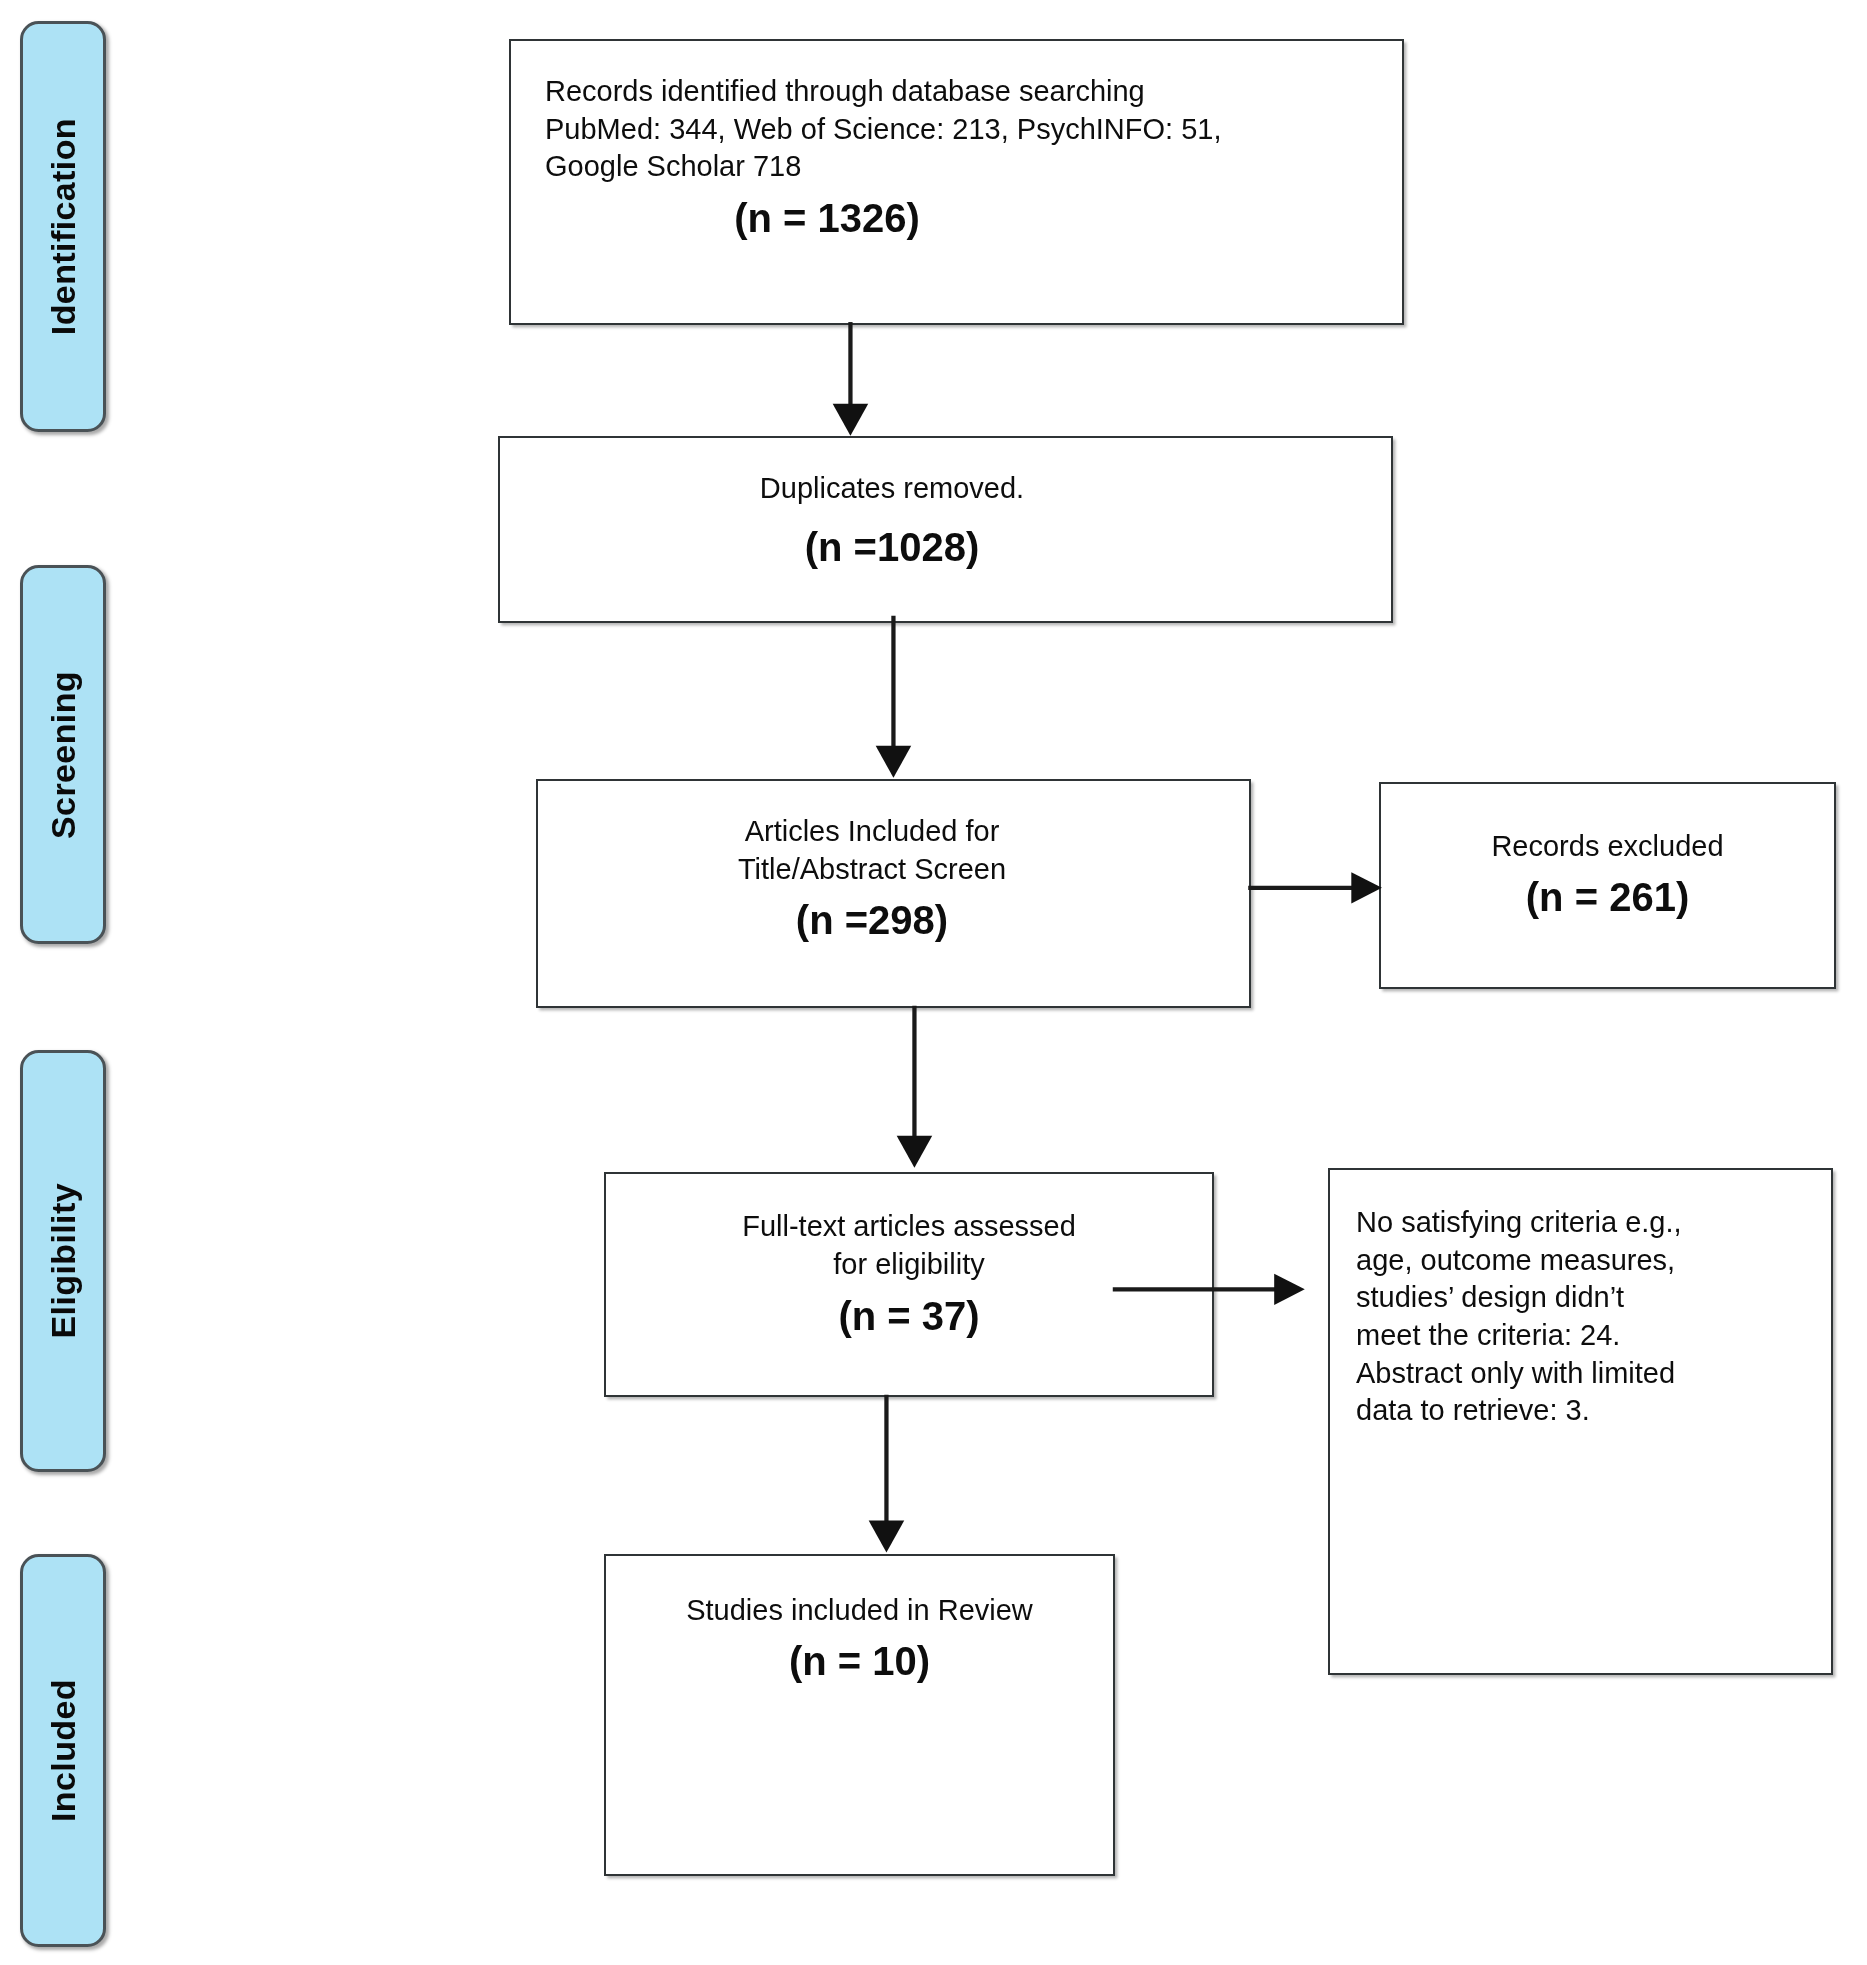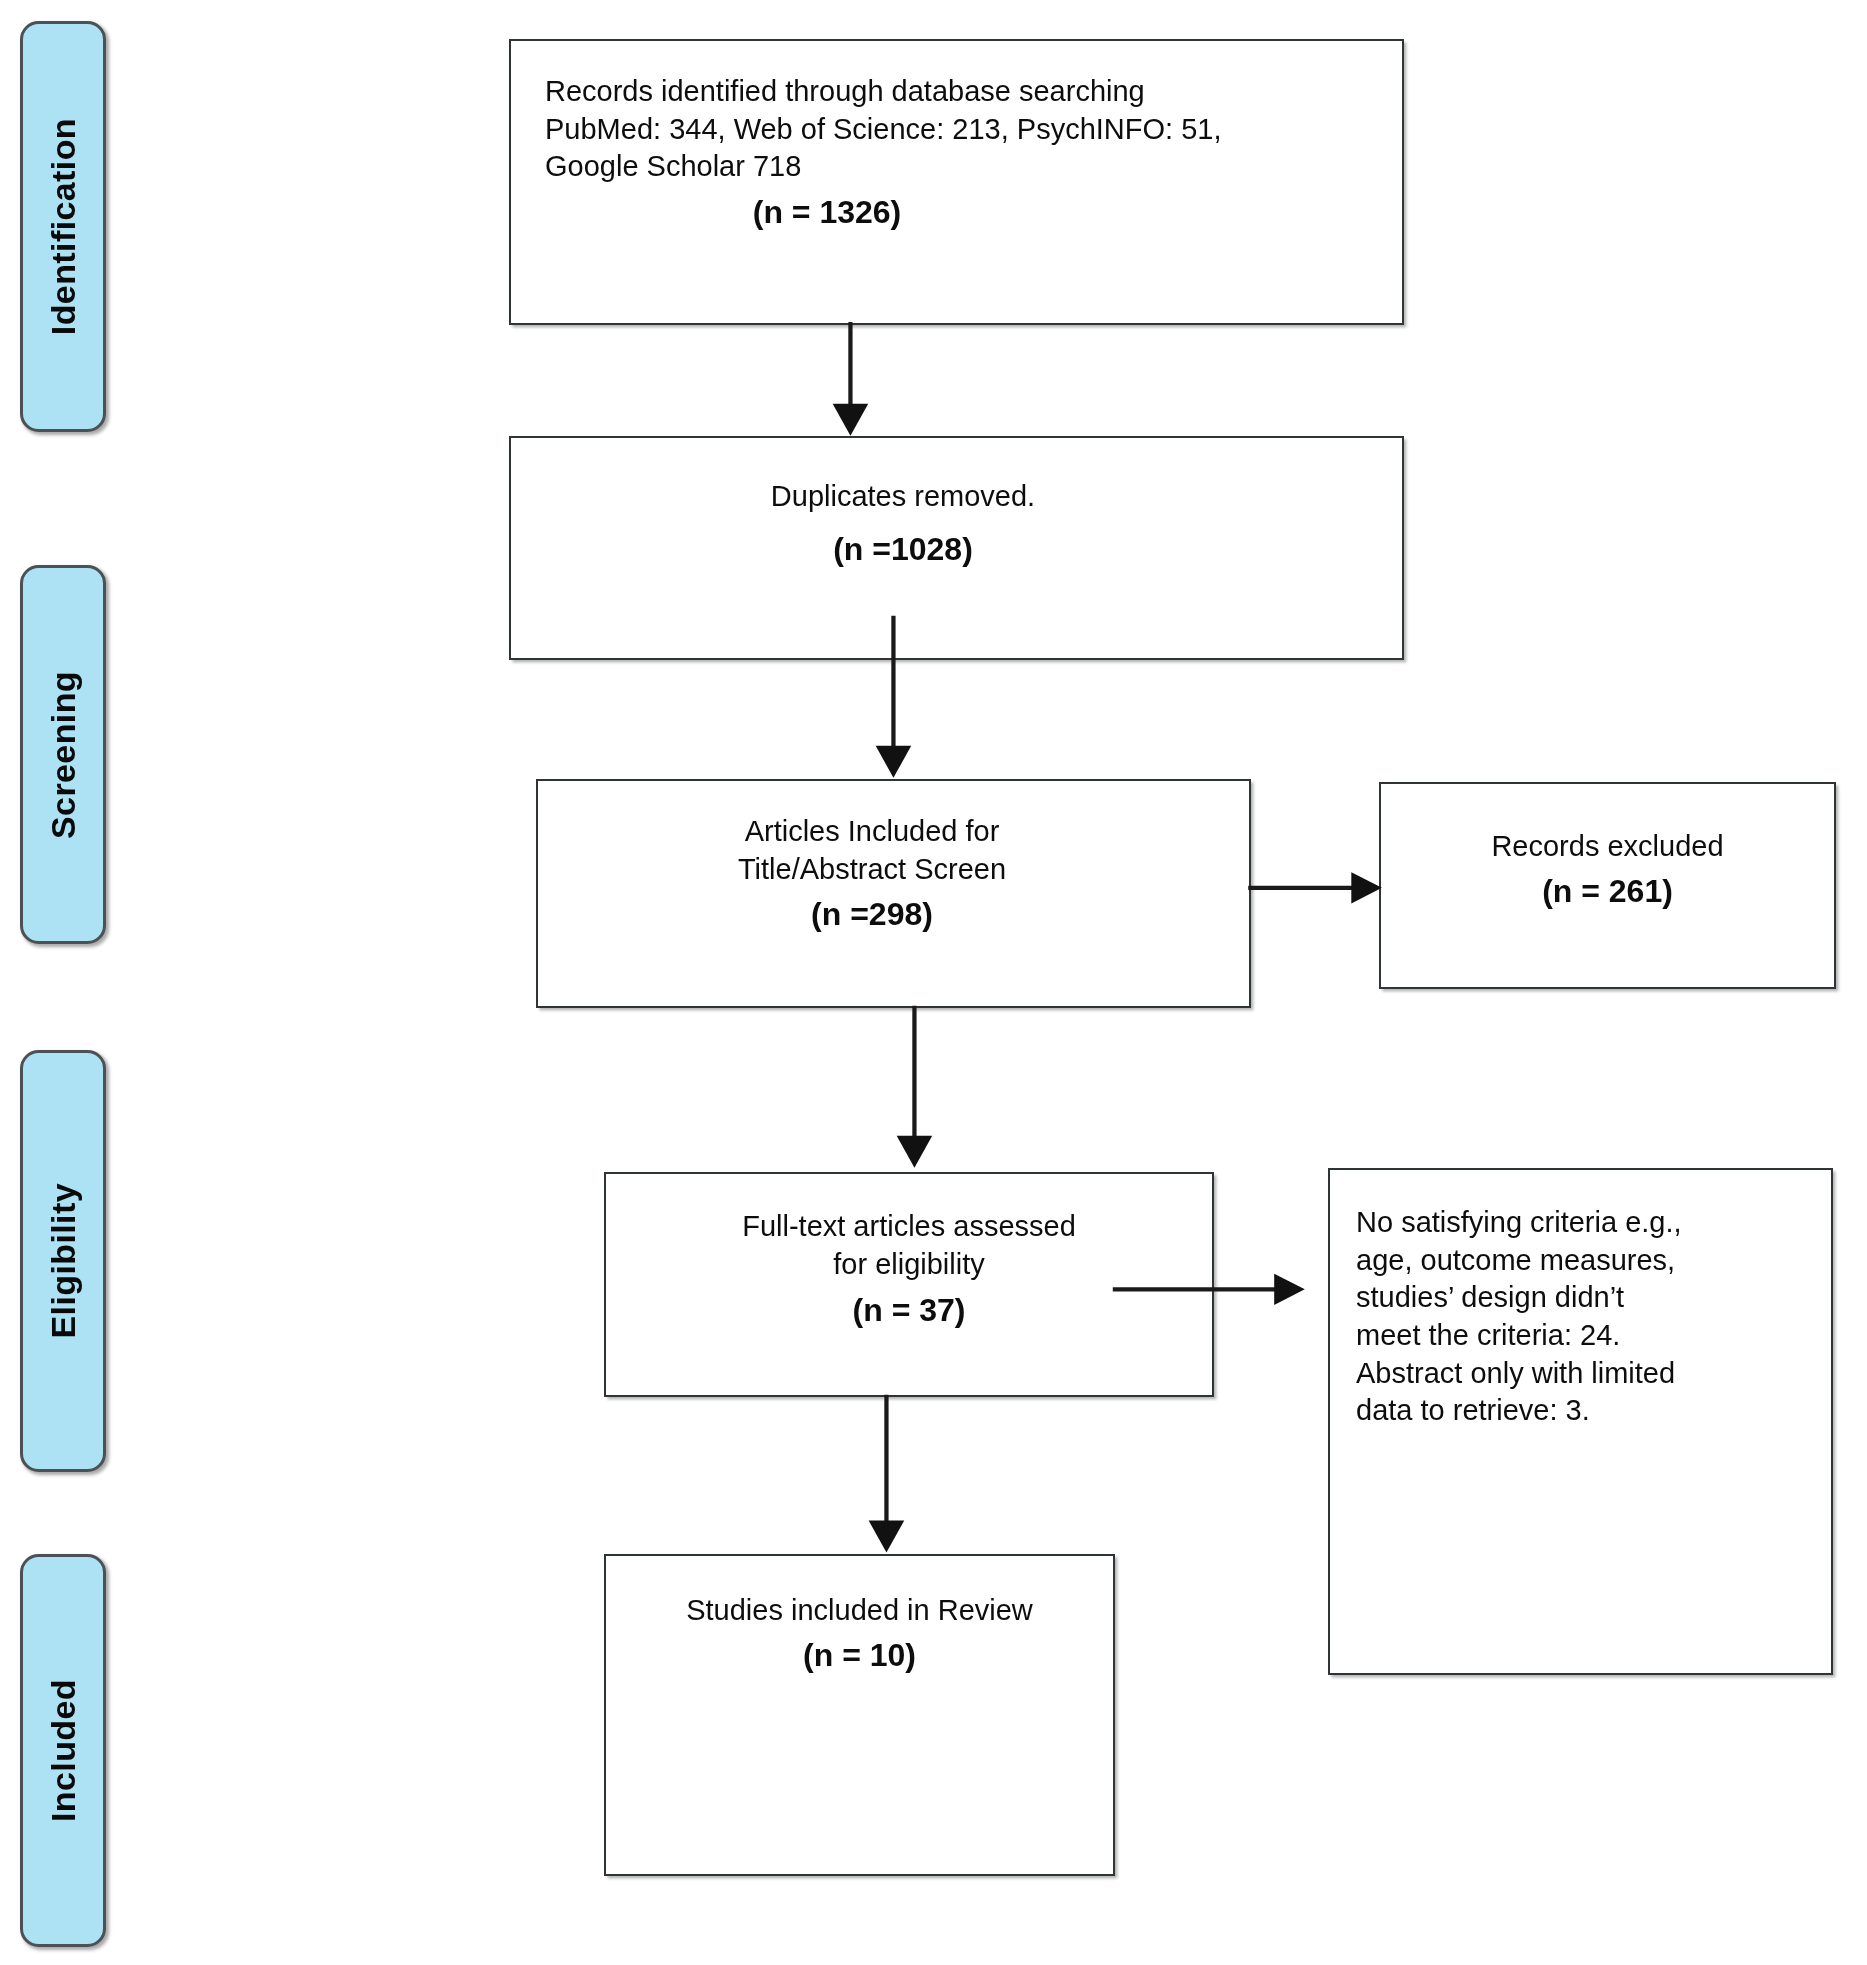--- a/index.html
+++ b/index.html
@@ -57,39 +57,39 @@
     box-sizing: border-box;
     box-shadow: 2.9px 2.9px 2.9px rgba(0,0,0,0.30);
   }
   .box-text {
     font-size: 29px;
     line-height: 1.30;
     color: #0d0d0d;
     white-space: pre-wrap;
   }
   .box-count {
-    font-size: 32px;
+    font-size: 40px;
     line-height: 1.30;
     font-weight: bold;
     color: #0d0d0d;
   }
 
   
   #box-records-identified {
     left: 509px; top: 39px; width: 895px; height: 286px;
     padding: 32px 0 0 34px;
   }
   #box-records-identified .box-count {
     display: block; text-align: center; margin-top: 5.7px; padding-right: 293px;
   }
 
   
   #box-duplicates-removed {
-    left: 509px; top: 436px; width: 895px; height: 224px;
-    padding-top: 40px;
+    left: 498px; top: 436px; width: 895px; height: 187px;
+    padding-top: 32px;
   }
   #box-duplicates-removed .box-text,
   #box-duplicates-removed .box-count {
     display: block; text-align: center; padding-right: 107px;
   }
   #box-duplicates-removed .box-count { margin-top: 13px; }
 
   
   #box-title-abstract {
     left: 536px; top: 779px; width: 715px; height: 229px;

